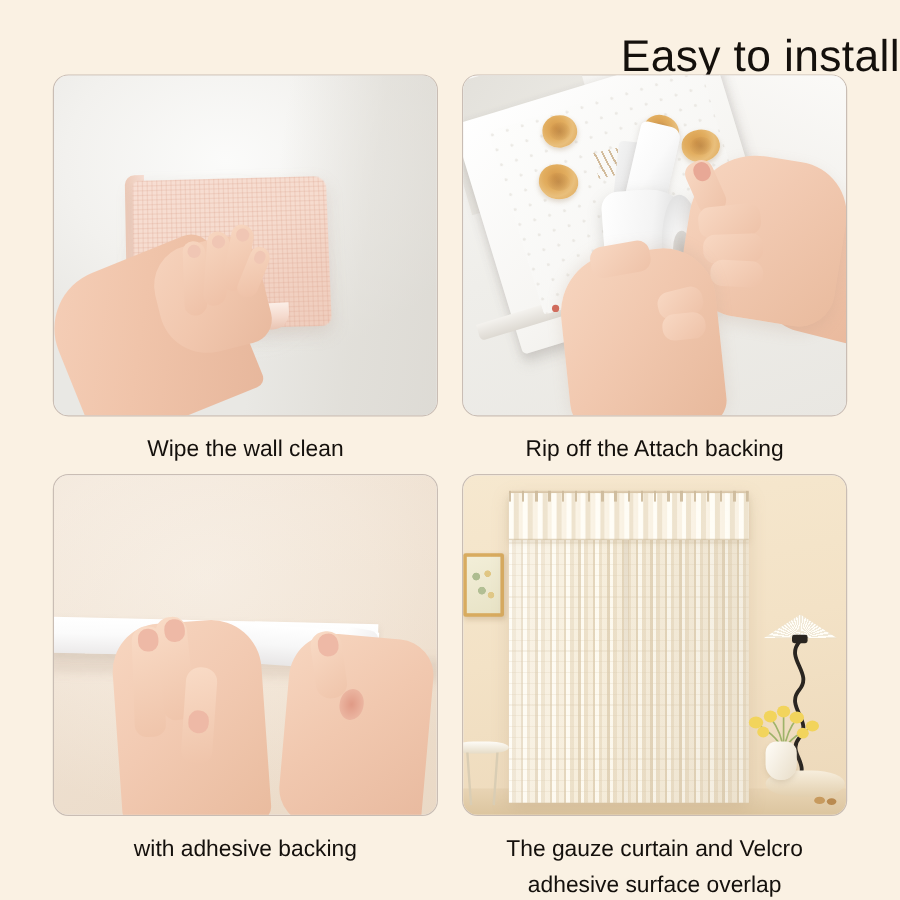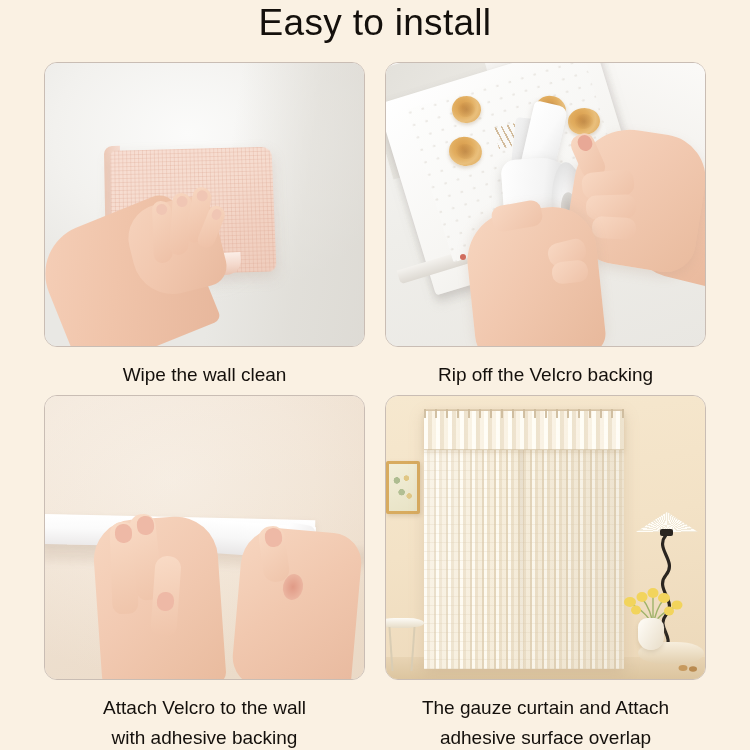--- a/index.html
+++ b/index.html
@@ -16,24 +16,24 @@
   .page {
     position: relative;
     width: 750px;
     height: 750px;
     background: #faf1e3;
   }
 
   
   .title {
     position: absolute;
-    top: 0;
+    top: 24px;
     left: 0;
     width: 750px;
-    text-align: center;
+    text-align: right;
     font-size: 37px;
     line-height: 46px;
     color: #14100c;
     letter-spacing: 0.3px;
   }
 
   
   .grid {
     position: absolute;
     top: 62px;
@@ -607,21 +607,21 @@
         <div class="p2-nail"></div>
         <div class="p2-fr p2-fr2"></div>
         <div class="p2-fr p2-fr3"></div>
         <div class="p2-fr p2-fr4"></div>
         <div class="p2-hand-l"></div>
         <div class="p2-fl p2-fl1"></div>
         <div class="p2-fl p2-fl2"></div>
         <div class="p2-fl p2-fl3"></div>
       </div>
       <div class="caption">
-        <span>Rip off the Velcro backing</span>
+        <span>Rip off the Attach backing</span>
       </div>
     </div>
 
     <div class="cell c3">
       <div class="photo">
         <div class="p3-wall"></div>
         <div class="p3-tape-shadow"></div>
         <div class="p3-tape"></div>
         <div class="p3-tape2"></div>
         <div class="p3-tape-end"></div>
@@ -631,21 +631,20 @@
         <div class="p3-fl p3-fl3"></div>
         <div class="p3-nl p3-nl1"></div>
         <div class="p3-nl p3-nl2"></div>
         <div class="p3-nl p3-nl3"></div>
         <div class="p3-hand-r"></div>
         <div class="p3-gap"></div>
         <div class="p3-thumb"></div>
         <div class="p3-nr"></div>
       </div>
       <div class="caption">
-        <span class="l2">Attach Velcro to the wall</span>
         <span class="l2">with adhesive backing</span>
       </div>
     </div>
 
     <div class="cell c4">
       <div class="photo">
         <div class="p4-room"></div>
         <div class="p4-floor"></div>
 
         <div class="p4-frame">
@@ -696,19 +695,19 @@
         </div>
 
         <div class="p4-nuts">
           <svg width="22" height="8" viewBox="0 0 22 8">
             <ellipse cx="5" cy="4" rx="4.5" ry="3" fill="#c79a5e"></ellipse>
             <ellipse cx="15" cy="5" rx="4" ry="2.8" fill="#b98a50"></ellipse>
           </svg>
         </div>
       </div>
       <div class="caption">
-        <span class="l2">The gauze curtain and Attach</span>
+        <span class="l2">The gauze curtain and Velcro</span>
         <span class="l2">adhesive surface overlap</span>
       </div>
     </div>
 
   </div>
 </div>
 
 </body></html>

